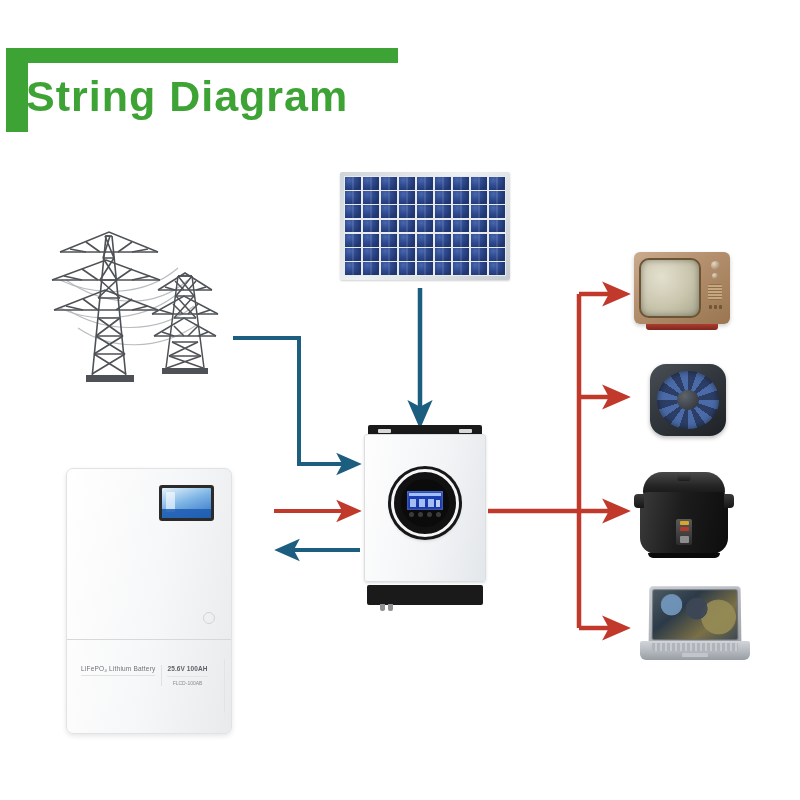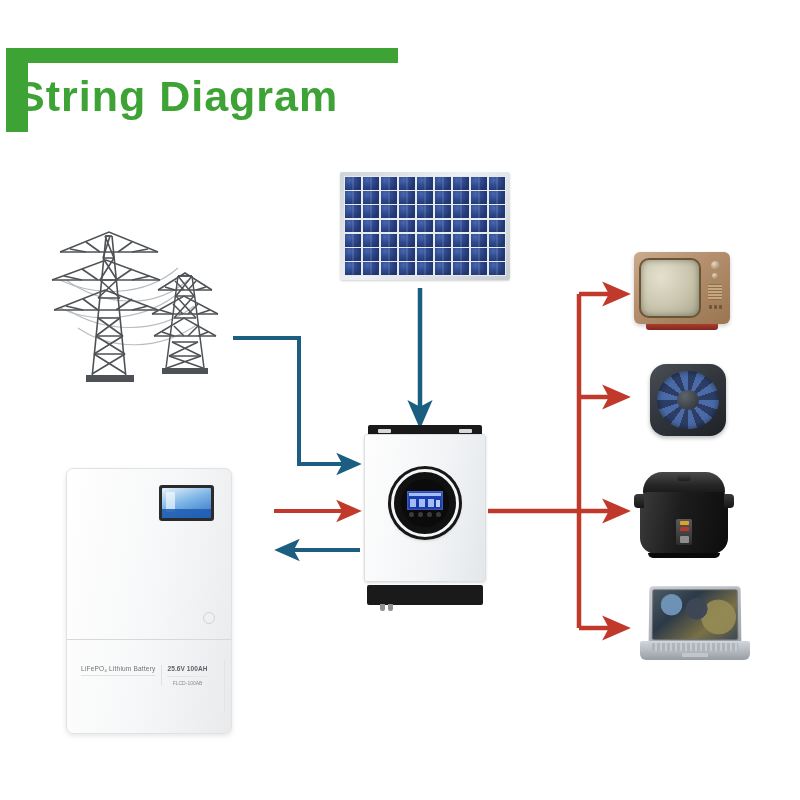--- a/index.html
+++ b/index.html
@@ -14,21 +14,21 @@
   
   .title-bracket-v {
     position: absolute; left: 6px; top: 48px;
     width: 22px; height: 84px; background: #3da334;
   }
   .title-bracket-h {
     position: absolute; left: 6px; top: 48px;
     width: 392px; height: 15px; background: #3da334;
   }
   .page-title {
-    position: absolute; left: 16px; top: 72px;
+    position: absolute; left: 26px; top: 72px;
     font-size: 43px; font-weight: bold; color: #3da334;
     letter-spacing: 1px; white-space: nowrap;
     font-family: "Liberation Sans", sans-serif;
   }
 
   
   .node { position: absolute; }
 
   
   #grid-towers { left: 48px; top: 218px; width: 190px; height: 180px; }

